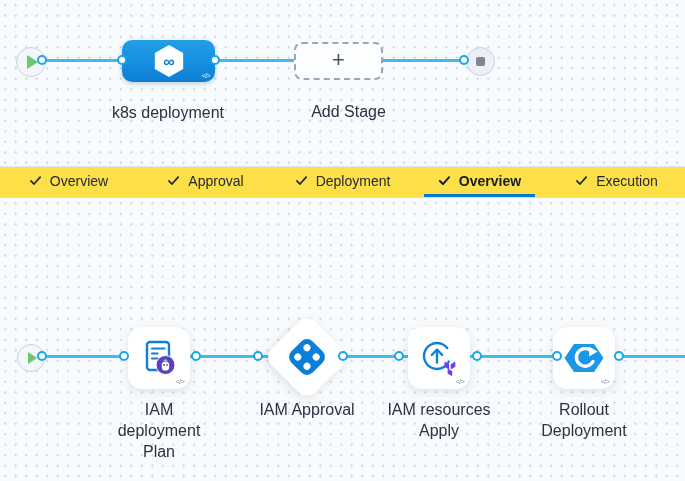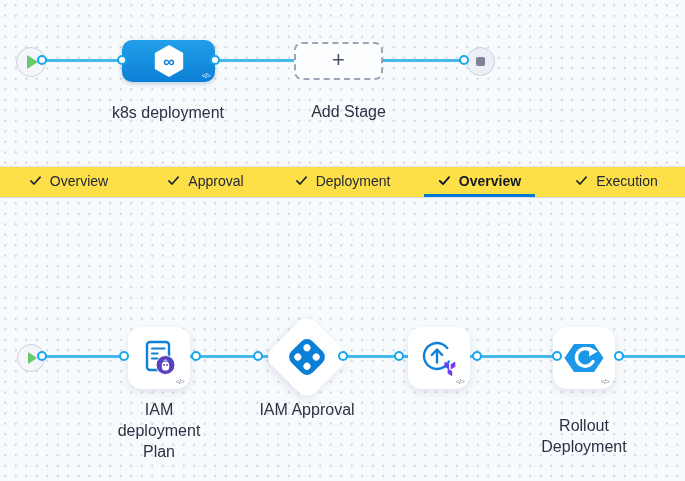--- a/index.html
+++ b/index.html
@@ -185,25 +185,26 @@
       <svg width="40" height="40" viewBox="0 0 40 40">
         <circle cx="18" cy="18" r="13" fill="none" stroke="#0f80da" stroke-width="2.4" stroke-dasharray="67 15" transform="rotate(25 18 18)" stroke-linecap="round"></circle>
         <line x1="18" y1="24.5" x2="18" y2="12.5" stroke="#0f80da" stroke-width="2.4" stroke-linecap="round"></line>
         <polyline points="12.8,17 18,11.5 23.2,17" fill="none" stroke="#0f80da" stroke-width="2.4" stroke-linecap="round" stroke-linejoin="round"></polyline>
         <path d="M25.5,23.5 l4.6,2.7 v5.3 l-4.6,-2.7 z" fill="#6d3df0"></path>
         <path d="M36.3,23.5 l-4.6,2.7 v5.3 l4.6,-2.7 z" fill="#6d3df0"></path>
         <path d="M28.6,30.5 l4.6,2.7 v5 l-4.6,-2.7 z" fill="#6d3df0"></path>
       </svg>
       <span class="card-code">&lt;/&gt;</span>
     </div>
+    <div class="node-label" style="left:384px;top:201px;width:110px;">IAM resources Apply</div>
 
     <div class="step-card" style="left:553px;top:129px;">
       <svg width="44" height="40" viewBox="0 0 44 40">
         <polygon points="12,6 32,6 41.5,20 32,34 12,34 2.5,20" fill="#1a97e6"></polygon>
         <path d="M29.5,13.2 A 8.8,8.8 0 1 0 31,23.5" fill="none" stroke="#ffffff" stroke-width="3.4" stroke-linecap="round"></path>
         <polygon points="27.2,8.8 35.6,13.6 27.2,18.4" fill="#ffffff"></polygon>
       </svg>
       <span class="card-code">&lt;/&gt;</span>
     </div>
-    <div class="node-label" style="left:524px;top:201px;width:120px;margin-top:16px;">Rollout Deployment</div>
+    <div class="node-label" style="left:524px;top:201px;width:120px;">Rollout Deployment</div>
   </div>
 
 </div>
 
 </body></html>

